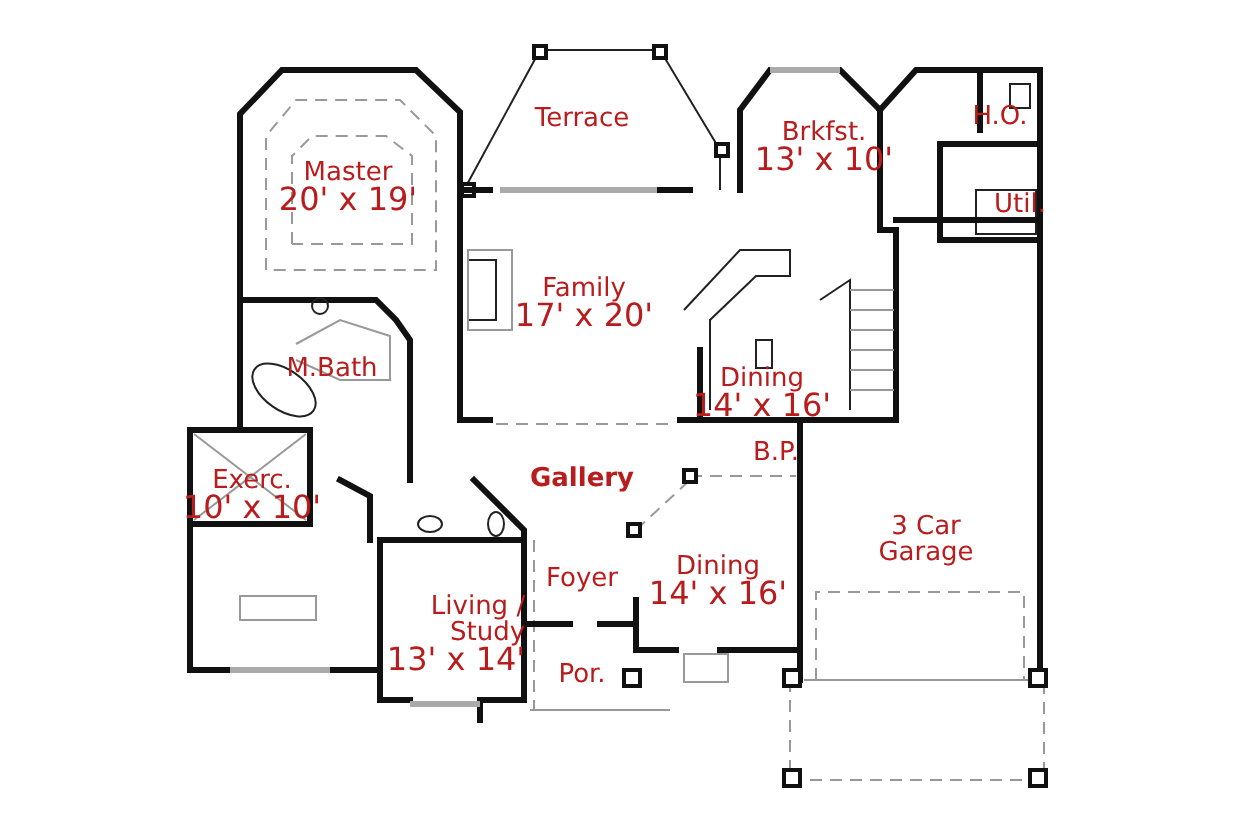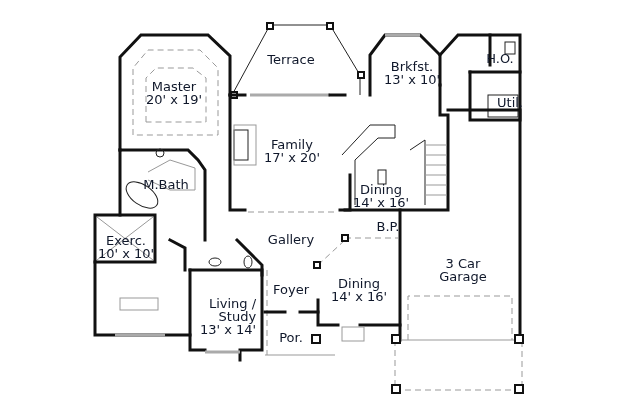--- a/index.html
+++ b/index.html
@@ -4,23 +4,23 @@
 <style>
   html, body { margin:0; padding:0; background:#ffffff; }
   body { width:620px; height:415px; overflow:hidden; position:relative; font-family:"DejaVu Sans", sans-serif; }
   svg { position:absolute; left:0; top:0; }
   .wall { stroke:#111; stroke-width:3; fill:none; stroke-linecap:square; }
   .thin { stroke:#222; stroke-width:1; fill:none; }
   .gray { stroke:#999; stroke-width:1; fill:none; }
   .dash { stroke:#999; stroke-width:1; fill:none; stroke-dasharray:6 4; }
   .win { stroke:#aaa; stroke-width:3; fill:none; }
   .post { fill:#fff; stroke:#111; stroke-width:2; }
-  .label { position:absolute; text-align:center; color:#0f172a; line-height:13px; white-space:nowrap; transform:translateX(-50%); }
+  .label { position:absolute; text-align:center; color:#b91c1c; line-height:13px; white-space:nowrap; transform:translateX(-50%); }
   .name { font-size:13px; display:block; }
-  .dim { font-size:13px; display:block; }
+  .dim { font-size:16px; display:block; }
 </style>
 </head>
 <body>
 
 <svg width="620" height="415" viewBox="0 0 620 415">
 
   <g>
     <polyline class="thin" points="232,95 270,25 330,25 360,75 360,95"></polyline>
     <rect class="post" x="231" y="92" width="6" height="6"></rect>
     <rect class="post" x="267" y="23" width="6" height="6"></rect>
@@ -160,21 +160,21 @@
       <span class="name">M.Bath</span>
     </div>
     <div class="label" style="left: 381px; top: 183px;">
       <span class="name">Dining</span>
       <span class="dim">14' x 16'</span>
     </div>
     <div class="label" style="left: 126px; top: 234px;">
       <span class="name">Exerc.</span>
       <span class="dim">10' x 10'</span>
     </div>
-    <div class="label" style="left: 291px; top: 233px;">
+    <div class="label" style="left: 291px; top: 233px; font-weight: bold;">
       <span class="name">Gallery</span>
     </div>
     <div class="label" style="left: 388px; top: 220px;">
       <span class="name">B.P.</span>
     </div>
     <div class="label" style="left: 463px; top: 257px;">
       <span class="name">3 Car</span>
       <span class="name">Garage</span>
     </div>
     <div class="label" style="left: 291px; top: 283px;">

